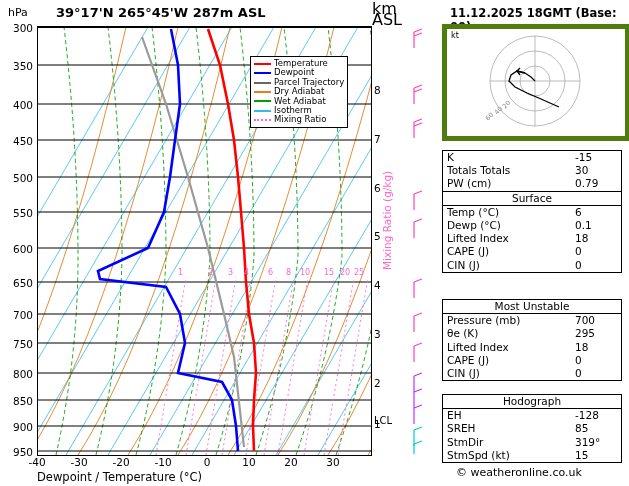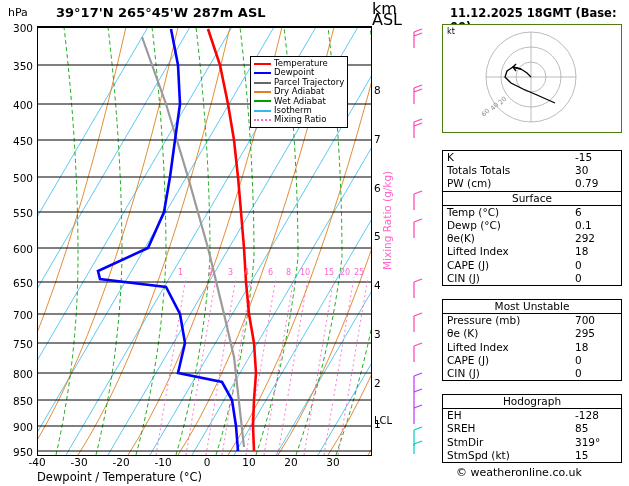--- a/index.html
+++ b/index.html
@@ -25,21 +25,21 @@
 
   
   #legend{position:absolute;left:212px;top:29px;background:#fff;border:1px solid #000;padding:2px 3px;font-size:8.5px;line-height:9.4px;}
   #legend div{display:flex;align-items:center;white-space:nowrap;}
   #legend i{display:inline-block;width:17px;height:0;border-top-width:2px;border-top-style:solid;margin-right:3px;}
 
   
   #right{position:absolute;left:432px;top:0;width:197px;height:486px;}
   #date-label{position:absolute;left:2px;top:6px;font-size:11.5px;color:#000;font-weight:bold;margin-left:16px;}
 
-  #hodo-box{position:absolute;left:10px;top:24px;width:178px;height:107px;border:1px solid #4d7c0f;background:#fff;}
+  #hodo-box{position:absolute;left:10px;top:24px;width:178px;height:107px;border:5px solid #4d7c0f;background:#fff;}
   #hodo-box .kt{position:absolute;left:4px;top:2px;font-size:8px;color:#000;}
 
   .tbl{position:absolute;left:10px;width:178px;border:1px solid #000;background:#fff;font-size:10.5px;color:#000;}
   .tbl .row{display:flex;justify-content:space-between;padding:0 4px;line-height:13.2px;}
   .tbl .hdr{text-align:center;line-height:13.2px;border-top:1px solid #000;border-bottom:1px solid #000;}
   .tbl .row span.v{min-width:42px;text-align:left;}
   #tbl-main{top:150px;}
   #tbl-mu{top:299px;}
   #tbl-hodo{top:394px;}
 
@@ -298,24 +298,20 @@
       <div class="hdr">Surface</div>
       <div class="row">
           <span>Temp (°C)</span>
           <span class="v">6</span>
         </div>
       <div class="row">
           <span>Dewp (°C)</span>
           <span class="v">0.1</span>
         </div>
       <div class="row">
-          <span>θe(K)</span>
-          <span class="v">292</span>
-        </div>
-      <div class="row">
           <span>Lifted Index</span>
           <span class="v">18</span>
         </div>
       <div class="row">
           <span>CAPE (J)</span>
           <span class="v">0</span>
         </div>
       <div class="row">
           <span>CIN (J)</span>
           <span class="v">0</span>

